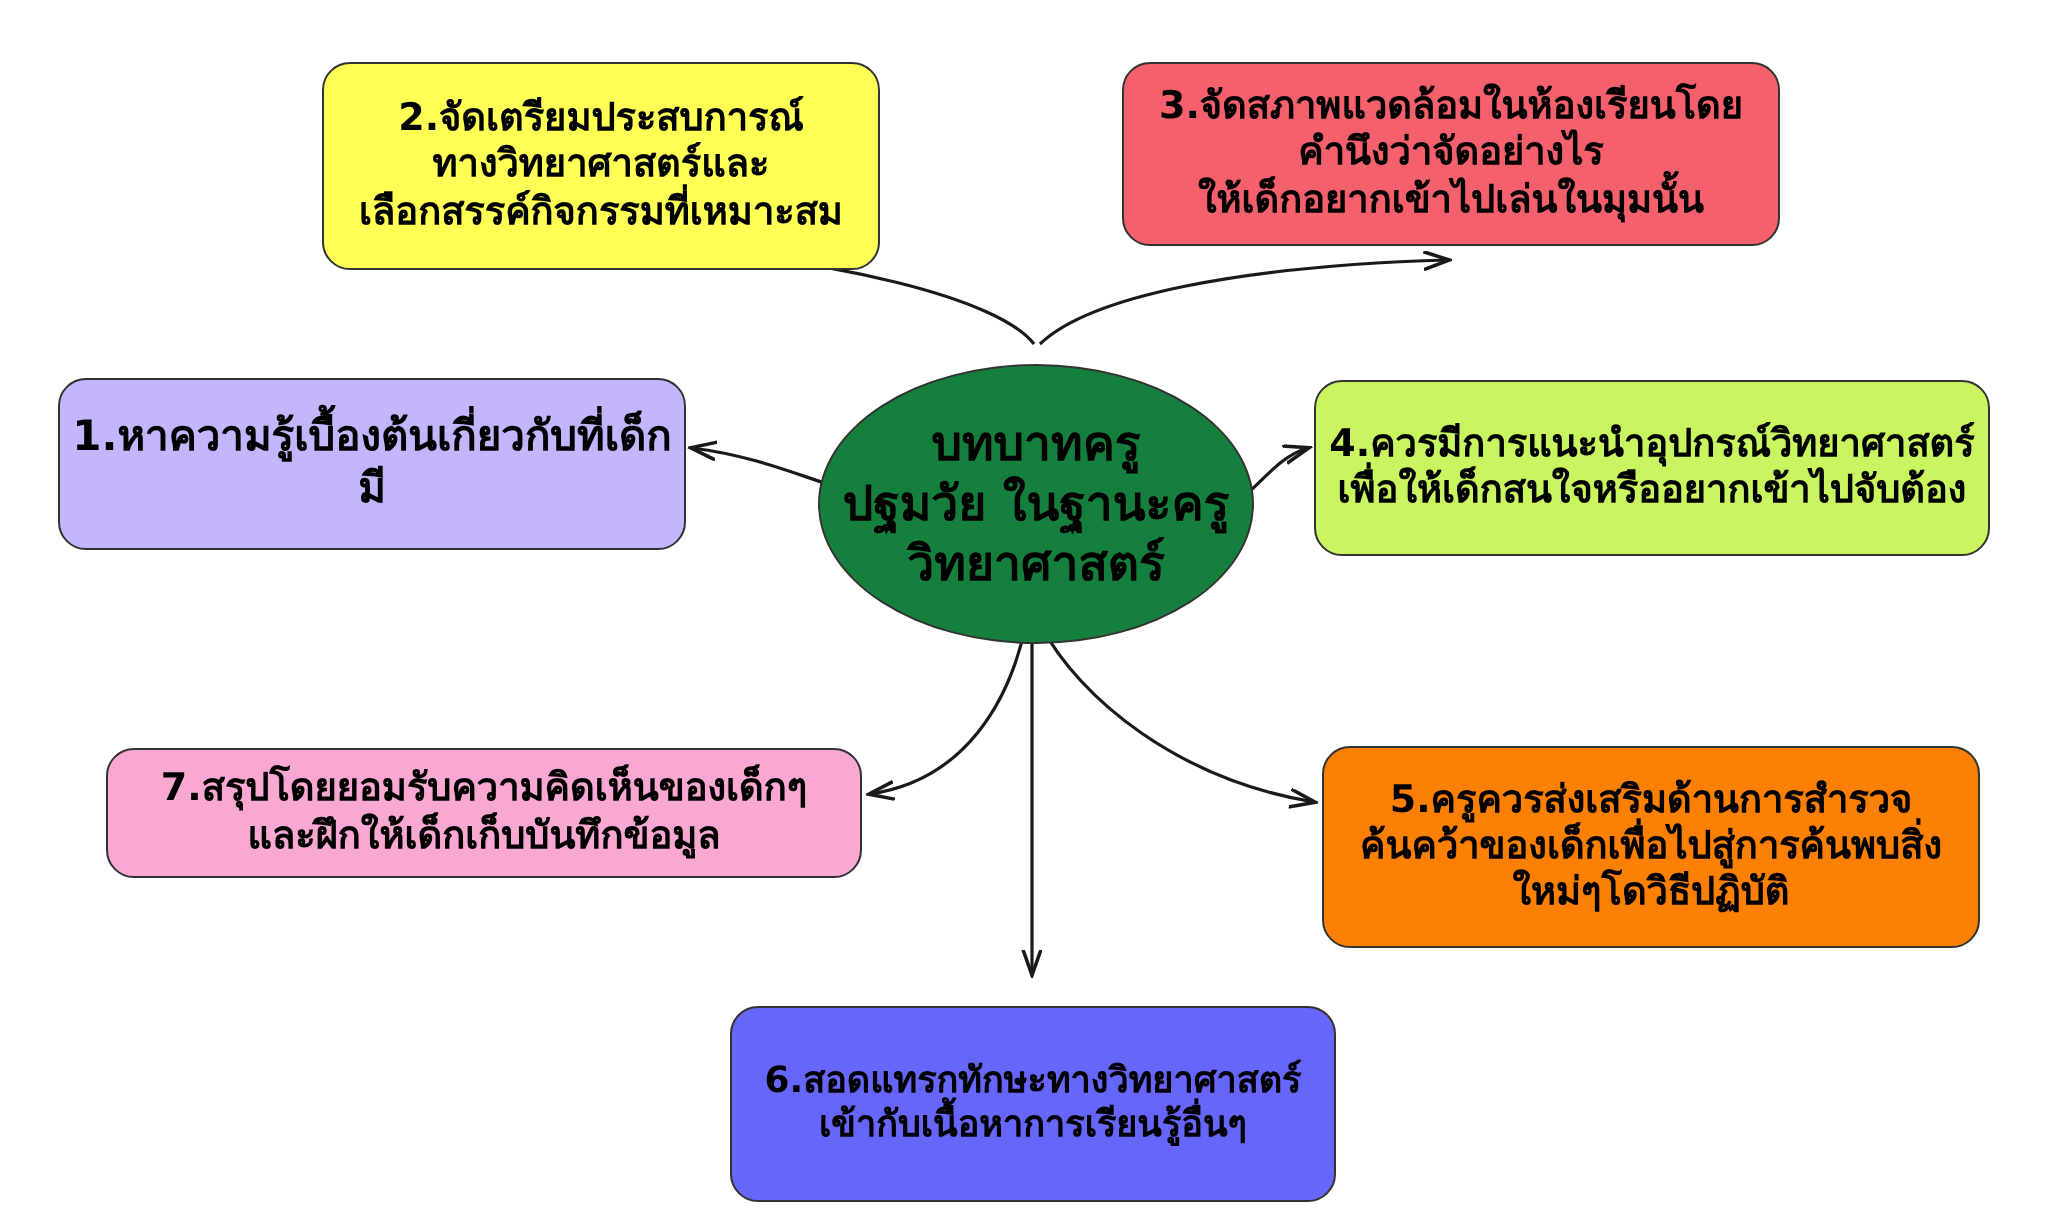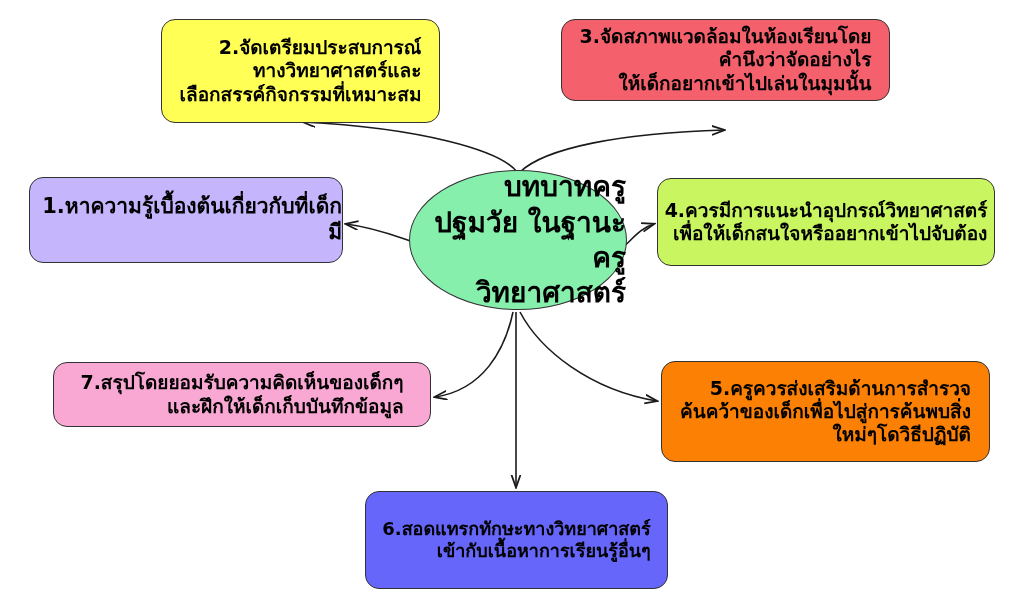--- a/index.html
+++ b/index.html
@@ -22,46 +22,47 @@
     width: 1024px;
     height: 613px;
     pointer-events: none;
   }
   .node {
     position: absolute;
     box-sizing: border-box;
     display: flex;
     align-items: center;
     justify-content: center;
-    text-align: right;
+    text-align: center;
     border: 1.5px solid #333333;
     color: #000000;
     font-weight: 700;
     line-height: 1.22;
     white-space: pre-line;
     z-index: 2;
+    margin-top: 12px;
   }
   .node.box {
     border-radius: 14px;
   }
   .node.ellipse {
     border-radius: 50%;
     border-width: 1.5px;
   }
   .n1 { left: 29px;  top: 177px; width: 314px; height: 86px;  background: #c4b5fd; font-size: 21px; }
   .n2 { left: 161px; top: 19px;  width: 279px; height: 104px; background: #ffff55; font-size: 19px; }
-  .n3 { left: 561px; top: 19px;  width: 329px; height: 82px; background: #f4606c; font-size: 19px; }
+  .n3 { left: 561px; top: 19px;  width: 329px; height: 92px; background: #f4606c; font-size: 19px; }
   .n4 { left: 657px; top: 178px; width: 338px; height: 88px;  background: #c8f560; font-size: 19px; }
   .n5 { left: 661px; top: 361px; width: 329px; height: 101px;  background: #fb8003; font-size: 19px; }
   .n6 { left: 365px; top: 491px; width: 303px; height: 98px;  background: #6666fa; font-size: 18px; }
   .n7 { left: 53px;  top: 362px; width: 378px; height: 65px;  background: #f9a8d4; font-size: 19px; }
   .center {
     left: 409px; top: 170px; width: 218px; height: 140px;
-    background: #86efac;
-    font-size: 28px;
+    background: #15803d;
+    font-size: 24px;
     line-height: 1.26;
   }
 </style>
 </head>
 <body>
 
 <div id="canvas">
 
   <svg id="edges" viewBox="0 0 1024 613" xmlns="http://www.w3.org/2000/svg">
     <defs>

